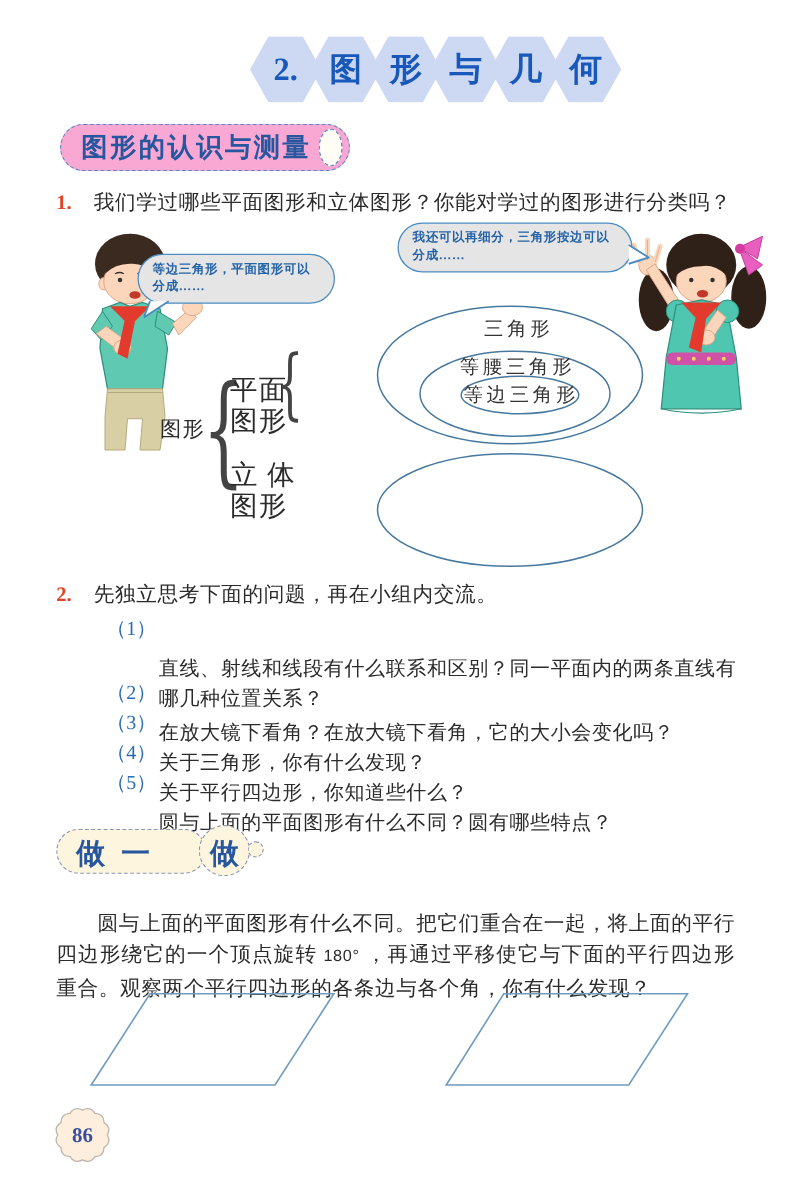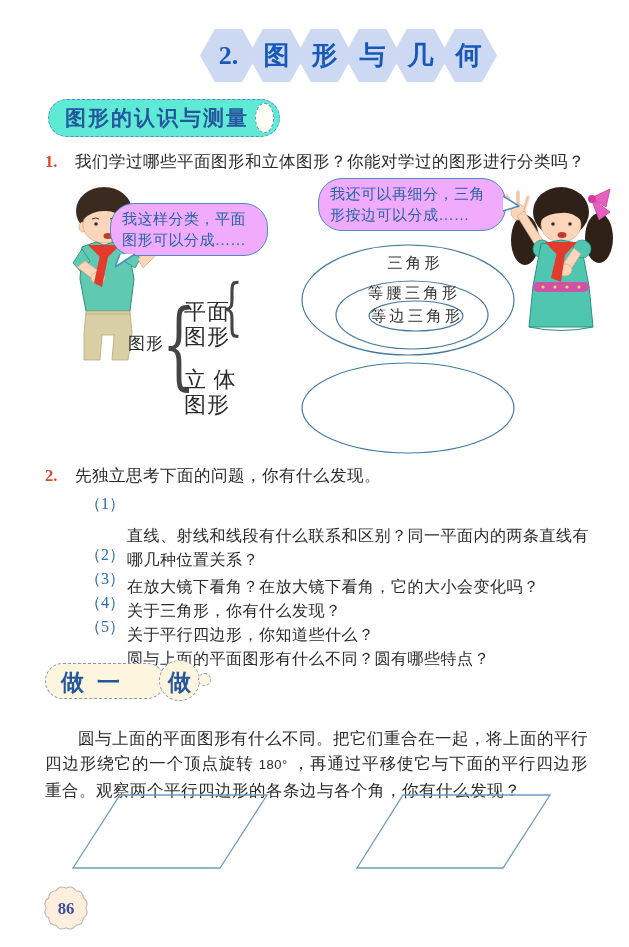--- a/index.html
+++ b/index.html
@@ -10,39 +10,39 @@
   
   .title-row{position:absolute;top:29px;left:200px;display:flex;}
   .hex{width:57px;height:53px;margin-left:-9px;background:#cdd9f3;
        clip-path:polygon(26% 0,74% 0,100% 50%,74% 100%,26% 100%,0 50%);
        display:flex;align-items:center;justify-content:center;
        font-size:26px;font-weight:bold;color:#1758ba;}
   .hex:first-child{margin-left:0;}
 
   
   .section-box{position:absolute;top:99px;left:48px;width:232px;height:38px;box-sizing:border-box;
-       border:1.6px dashed #5b8ac4;border-radius:19px;background:#5eead4;
+       border:1.6px dashed #5b8ac4;border-radius:19px;background:#f9a8d4;
        display:flex;align-items:center;padding-left:16px;
        font-size:21px;font-weight:bold;color:#26569e;letter-spacing:2px;}
   .scroll-end{position:absolute;right:5px;top:3px;width:17px;height:28px;
        border:1.2px dashed #5b8ac4;border-radius:50%;background:#fffdf4;}
 
   
   .q-row{position:absolute;left:45px;display:flex;font-size:16.5px;line-height:24px;}
   .qnum-red{color:#e0452a;font-weight:bold;width:30px;flex:none;}
   .q-text{letter-spacing:0.5px;}
   .sub-row{position:absolute;left:85px;display:flex;font-size:16px;line-height:24px;}
   .sub-num{color:#2a6db5;flex:none;margin-right:2px;white-space:nowrap;}
   .sub-text{width:462px;letter-spacing:0.5px;margin-top:32px;}
 
   
   .scene{position:absolute;top:175px;left:0;width:629px;height:287px;}
   .bubble{position:absolute;box-sizing:border-box;border:1.6px solid #4b8cc2;border-radius:24px;
-       background:#f0abfc;padding:5px 11px;font-size:15px;line-height:1.38;color:#2563a8;
-       letter-spacing:0.5px;z-index:5;}
+       background:#e5e5e5;padding:5px 11px;font-size:10px;line-height:1.38;color:#2563a8;
+       letter-spacing:0.5px;z-index:5;font-weight:bold;}
   .tail-svg{position:absolute;}
 
   .tree-root{position:absolute;left:128px;top:157px;font-size:17px;letter-spacing:1px;}
   .brace{position:absolute;font-family:"DejaVu Serif",serif;color:#444;
        transform:scaleX(0.55);transform-origin:left center;font-weight:normal;}
   .brace1{left:162px;top:121px;font-size:96px;line-height:96px;}
   .brace2{left:221px;top:101px;font-size:62px;line-height:62px;}
   .tree-branch{position:absolute;left:184px;font-size:22px;line-height:25px;letter-spacing:1px;}
   .branch-plane{top:124px;}
   .branch-solid{top:192px;}
@@ -126,21 +126,21 @@
     <path d="M42,66 L33,80 L41,89 L50,78 Z" fill="#5fc9b2" stroke="#2e8f7c" stroke-width="0.8"></path>
     <path d="M37,84 L54,97 L60,89 L45,78 Z" fill="#fcd6ba" stroke="#d9a080" stroke-width="0.7"></path>
     <ellipse cx="58" cy="95" rx="7" ry="6" fill="#fcd6ba" stroke="#d9a080" stroke-width="0.7"></ellipse>
     <path d="M48,62 L80,62 L64,78 Z" fill="#e23b2e"></path>
     <path d="M60,72 L54,100 L62,104 L68,74 Z" fill="#e23b2e"></path>
     <path d="M46,128 L90,128 L92,150 L88,177 L72,177 L74,152 L62,152 L60,177 L44,177 L44,150 Z" fill="#d9cfa4" stroke="#b5a97e" stroke-width="0.8"></path>
     <line x1="46" y1="131" x2="90" y2="131" stroke="#b5a97e" stroke-width="0.8"></line>
   </svg>
 
   <div class="bubble" style="left:110px;top:28px;width:158px;">
-    <span>我这样分类，平面图形可以分成……</span>
+    <span>等边三角形，平面图形可以分成……</span>
     <svg class="tail-svg" style="left:4px;bottom:-13px;" width="22" height="15" viewBox="0 0 22 15">
       <path d="M20,1 L0,14 L5,1" fill="#fff" stroke="#4b8cc2" stroke-width="1.5" stroke-linejoin="round"></path>
     </svg>
   </div>
 
   <div class="bubble" style="left:318px;top:3px;width:188px;">
     <span>我还可以再细分，三角形按边可以分成……</span>
     <svg class="tail-svg" style="right:-15px;top:15px;" width="18" height="20" viewBox="0 0 18 20">
       <path d="M1,2 L17,12 L1,17" fill="#fff" stroke="#4b8cc2" stroke-width="1.5" stroke-linejoin="round"></path>
     </svg>
@@ -195,21 +195,21 @@
     <ellipse cx="123" cy="78" rx="47" ry="15" fill="none" stroke="#47799f" stroke-width="1.2"></ellipse>
     <text class="venn-label" x="122" y="30" text-anchor="middle">三角形</text>
     <text class="venn-label" x="121" y="60" text-anchor="middle">等腰三角形</text>
     <text class="venn-label" x="124" y="83" text-anchor="middle">等边三角形</text>
     <ellipse cx="115" cy="170" rx="106" ry="45" fill="none" stroke="#47799f" stroke-width="1.2"></ellipse>
   </svg>
 </div>
 
 <div class="q-row" style="top:464px;">
   <span class="qnum-red">2.</span>
-  <span class="q-text">先独立思考下面的问题，你有什么发现。</span>
+  <span class="q-text">先独立思考下面的问题，再在小组内交流。</span>
 </div>
 
 <div class="sub-row" style="top:492px;">
   <span class="sub-num">（1）</span>
   <span class="sub-text">直线、射线和线段有什么联系和区别？同一平面内的两条直线有哪几种位置关系？</span>
 </div>
 <div class="sub-row" style="top:543px;">
   <span class="sub-num">（2）</span>
   <span class="sub-text">在放大镜下看角？在放大镜下看角，它的大小会变化吗？</span>
 </div>

